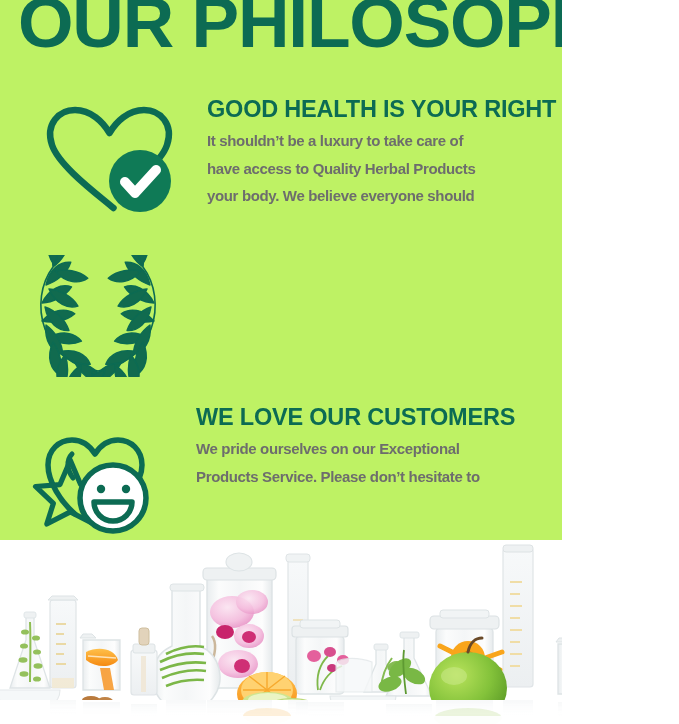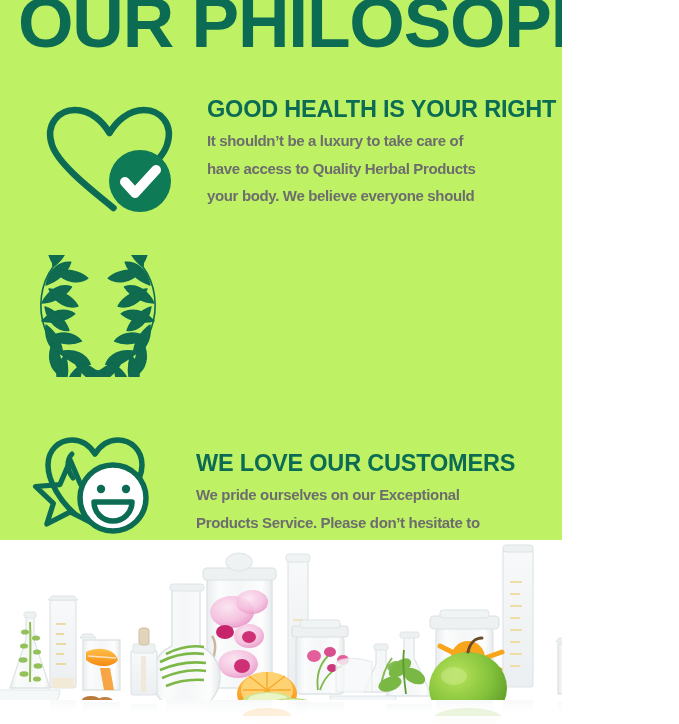--- a/index.html
+++ b/index.html
@@ -43,21 +43,21 @@
   
   .feature {
     position: absolute;
     left: 0;
     width: 679px;
     display: flex;
     align-items: flex-start;
   }
   #feature-0 { top: 96px; padding-left: 11px; }
   #feature-1 { top: 249px; }
-  #feature-2 { top: 404px; align-items: flex-end; }
+  #feature-2 { top: 404px; }
 
   .icon-cell {
     width: 196px;
     flex: 0 0 196px;
     display: flex;
     justify-content: center;
     align-items: flex-start;
     padding-top: 6px;
     box-sizing: border-box;
   }

